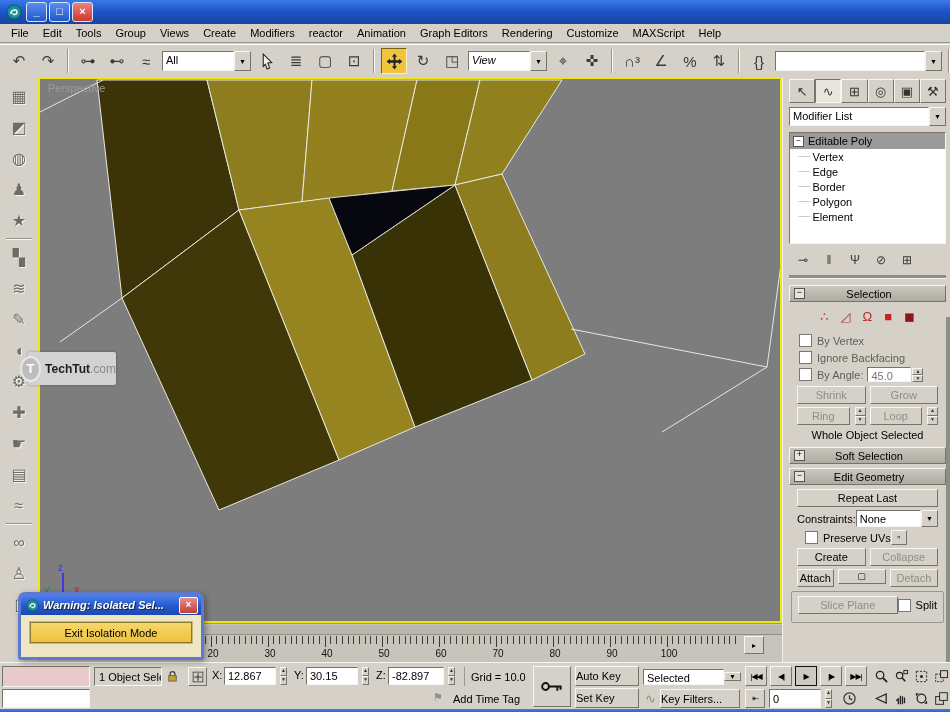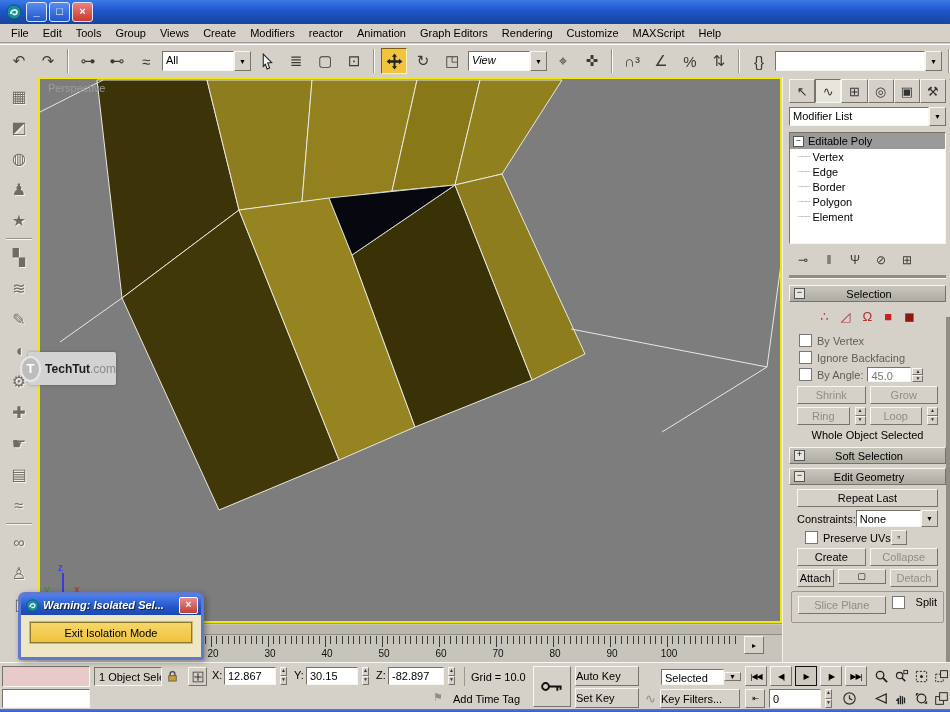--- a/index.html
+++ b/index.html
@@ -119,21 +119,21 @@
     font-family:"Liberation Sans",sans-serif;font-size:11px;color:#000;text-align:center;
     padding:0;height:18px;box-sizing:border-box;}
   .btn.dis{color:#8f8d84;}
   .btnrow{display:flex;gap:4px;margin:3px 8px;}
   .btnrow .btn{flex:1;}
   .centtext{text-align:center;margin:4px 0 6px 0;}
   .inlinelbl{color:#000;}
   .egrow{display:flex;align-items:center;margin:3px 8px;}
   .minibtn{width:16px;height:15px;font-size:9px;line-height:13px;}
   .slicegroup{border:1px solid #9b998f;border-radius:2px;margin:4px 2px 0 2px;padding:4px 6px 8px 6px;
-    display:flex;align-items:flex-start;gap:6px;}
+    display:flex;align-items:center;gap:0;}
 
   
   .statusbar{position:absolute;left:0;top:662px;width:950px;height:50px;background:#d5d1c8;
     border-top:1px solid #f7f6f2;}
   .sunken{border:1px solid;border-color:#75736a #f7f6f2 #f7f6f2 #75736a;box-sizing:border-box;}
   .raised{border:1px solid;border-color:#f7f6f2 #75736a #75736a #f7f6f2;box-sizing:border-box;
     background:#d5d1c8;}
   .sb{position:absolute;display:flex;align-items:center;font-size:11px;box-sizing:border-box;}
   .pink{background:#e9caca;}
   .white{background:#fff;}
@@ -593,21 +593,21 @@
     <div class="sb raised" style="left:533px;top:3px;width:38px;height:41px;justify-content:center;">
         <svg viewBox="0 0 22 14" width="24" height="15">
           <circle cx="5" cy="7" r="3.2" fill="none" stroke="#111" stroke-width="1.8"></circle>
           <path d="M8.3 7 H20 M16 7 V11 M19 7 V10" stroke="#111" stroke-width="1.8" fill="none"></path>
         </svg>
       </div>
     <button class="sb btn" style="left:575px;top:3px;width:64px;height:20px;">Auto Key</button>
     <button class="sb btn" style="left:575px;top:25px;width:64px;height:20px;">Set Key</button>
 
     <div class="sb combo" style="left:643px;top:4px;width:98px;height:19px;">
-      <span class="cval" style="flex:1;margin-left:18px;">Selected</span>
+      <span class="cval" style="flex:1;">Selected</span>
       <span class="carr">▼</span>
     </div>
     <span class="sb" style="left:645px;top:28px;color:#8f8d84;font-size:13px;">∿</span>
     <button class="sb btn" style="left:660px;top:26px;width:80px;height:19px;">Key Filters...</button>
 
     <div>
         <div class="sb raised pbbtn" style="left: 745px; top: 3px; width: 22px; height: 20px;">|◀◀</div>
         <div class="sb raised pbbtn" style="left: 770px; top: 3px; width: 22px; height: 20px;">◀|</div>
         <div class="sb raised pbbtn pressed" style="left: 795px; top: 3px; width: 22px; height: 20px;">▶</div>
         <div class="sb raised pbbtn" style="left: 820px; top: 3px; width: 22px; height: 20px;">|▶</div>

